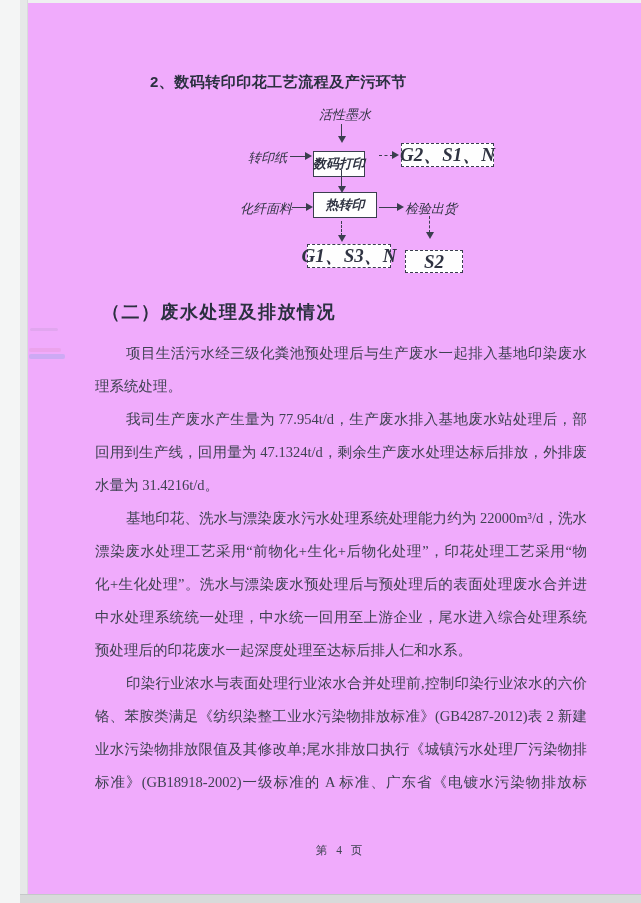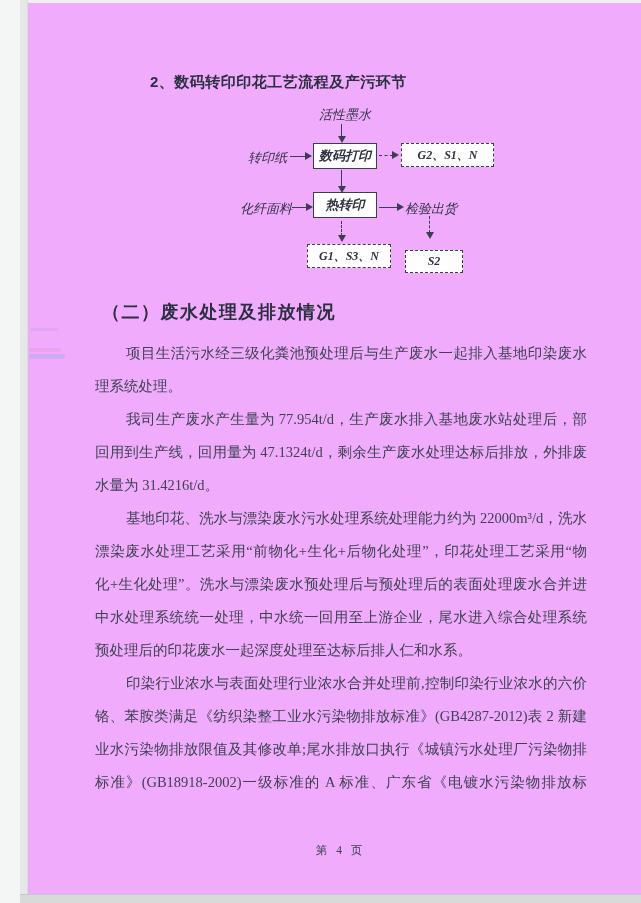--- a/index.html
+++ b/index.html
@@ -47,21 +47,21 @@
     font-size:13px; color:#2f3342; white-space:nowrap;
   }
   .fc-box {
     position:absolute; box-sizing:border-box;
     border:1.5px solid var(--line);
     display:flex; align-items:center; justify-content:center;
     font-family:"Liberation Sans","DejaVu Sans",sans-serif;
     font-size:13px; font-weight:600; color:#2f3342;
     background:#fefefe; white-space:nowrap;
   }
-  .fc-box.dashed { border-style:dashed; font-family:"Liberation Serif","DejaVu Serif",serif; font-size:12px; }
+  .fc-box.dashed { border-style:dashed; font-family:"Liberation Serif","DejaVu Serif",serif; font-size:19px; }
   .shaft-h { position:absolute; height:0; border-top:1.5px solid var(--line); }
   .shaft-v { position:absolute; width:0; border-left:1.5px solid var(--line); }
   .dash-h  { border-top-style:dashed; }
   .dash-v  { border-left-style:dashed; }
   .head-r  { position:absolute; width:0; height:0;
              border-top:4px solid transparent; border-bottom:4px solid transparent;
              border-left:7px solid var(--line); }
   .head-d  { position:absolute; width:0; height:0;
              border-left:4px solid transparent; border-right:4px solid transparent;
              border-top:7px solid var(--line); }
@@ -101,21 +101,21 @@
     <div class="fc-label" style="left:299px; top:106px;">活性墨水</div>
 
     <div class="shaft-v" style="left:321px; top:124px; height:13px;"></div>
     <div class="head-d" style="left:318px; top:136px;"></div>
 
     <div class="fc-label" style="left:228px; top:149px;">转印纸</div>
 
     <div class="shaft-h" style="left:270px; top:156px; width:16px;"></div>
     <div class="head-r" style="left:285px; top:152px;"></div>
 
-    <div class="fc-box" style="left:293px; top:143px; width:64px; height:26px;">数码打印</div>
+    <div class="fc-box" style="left:293px; top:151px; width:52px; height:26px;">数码打印</div>
 
     <div class="shaft-h dash-h" style="left:359px; top:155px; width:14px;"></div>
     <div class="head-r" style="left:372px; top:151px;"></div>
 
     <div class="fc-box dashed" style="left:381px; top:143px; width:93px; height:24px;">G2、S1、N</div>
 
     <div class="shaft-v" style="left:321px; top:170px; height:17px;"></div>
     <div class="head-d" style="left:318px; top:186px;"></div>
 
     <div class="fc-label" style="left:220px; top:200px;">化纤面料</div>

